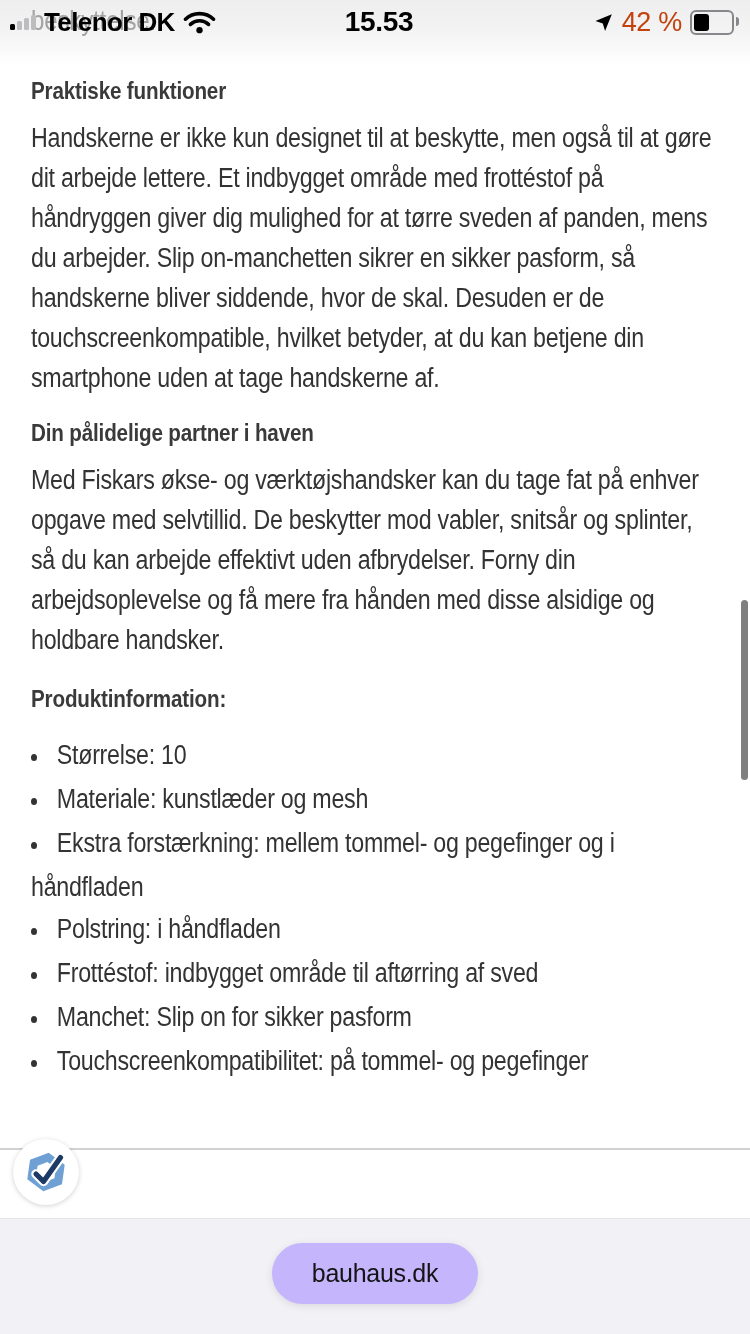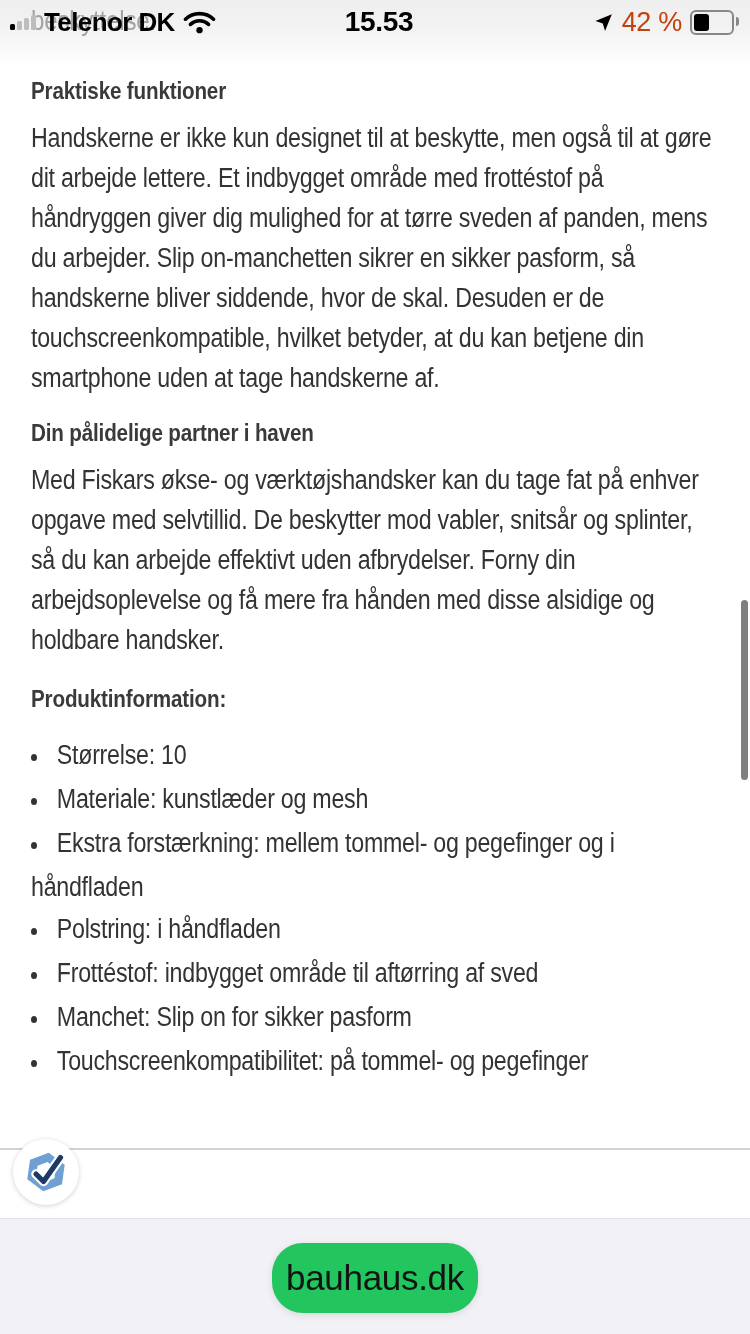--- a/index.html
+++ b/index.html
@@ -76,24 +76,24 @@
     background:#fff; border-radius:50%;
     box-shadow:0 1px 5px rgba(0,0,0,.18);
     display:flex; align-items:center; justify-content:center;
   }
   .bottom-bar {
     position:absolute; left:0; top:1218px; width:100%; height:116px; z-index:4;
     background:#f2f1f6; border-top:1px solid #e4e3e9;
   }
   .url-pill {
     position:absolute; left:50%; top:24px; transform:translateX(-50%);
-    width:206px; height:70px; background:#22c55e; border-radius:31px;
+    width:206px; height:61px; background:#c4b5fd; border-radius:31px;
     box-shadow:0 2px 8px rgba(0,0,0,.10);
     display:flex; align-items:center; justify-content:center;
-    font-size:35px; color:#141414; letter-spacing:-0.3px;
+    font-size:25px; color:#141414; letter-spacing:-0.3px;
   }
 </style>
 </head>
 <body>
 
 <div class="screen">
 
   <div class="top-fade"></div>
 
   <div class="clipped-wrap">

